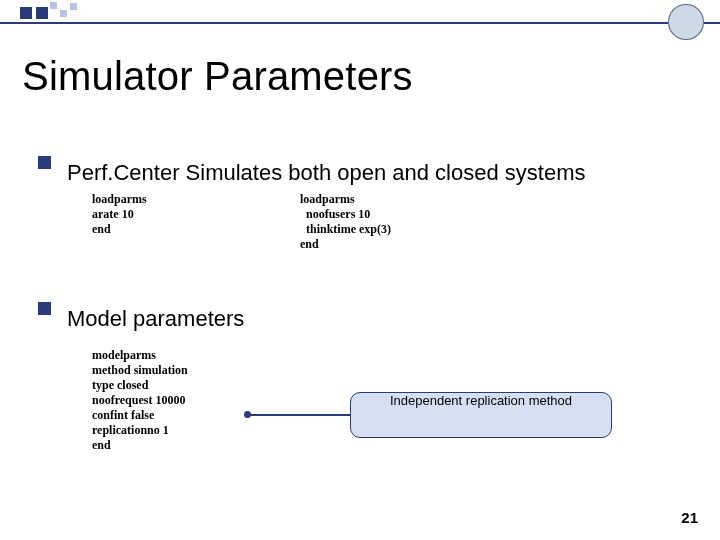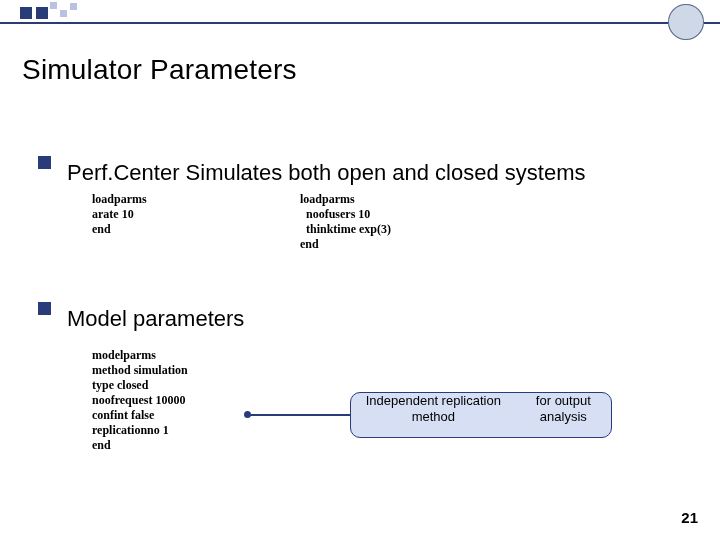--- a/index.html
+++ b/index.html
@@ -44,21 +44,21 @@
     width: 36px;
     height: 36px;
     border-radius: 50%;
     background: radial-gradient(circle at 50% 50%, #cfd8e6 0 70%, #8ea0c0 72% 100%);
     box-shadow: 0 0 0 1px #5a6b8a inset;
   }
   .title {
     position: absolute;
     top: 54px;
     left: 22px;
-    font-size: 28px;
+    font-size: 40px;
     font-weight: 400;
     letter-spacing: 0.2px;
   }
   .bullet-row {
     position: absolute;
     left: 38px;
     display: flex;
     align-items: flex-start;
     gap: 16px;
   }
@@ -165,16 +165,15 @@
 type closed
 noofrequest 10000
 confint false
 replicationno 1
 end</div>
 
 <div class="conn-dot"></div>
 <div class="connector"></div>
 <div class="callout">
   <span>Independent replication method</span>
-  <span>for output analysis</span>
 </div>
 
 <div class="pagenum">21</div>
 
 </body></html>

